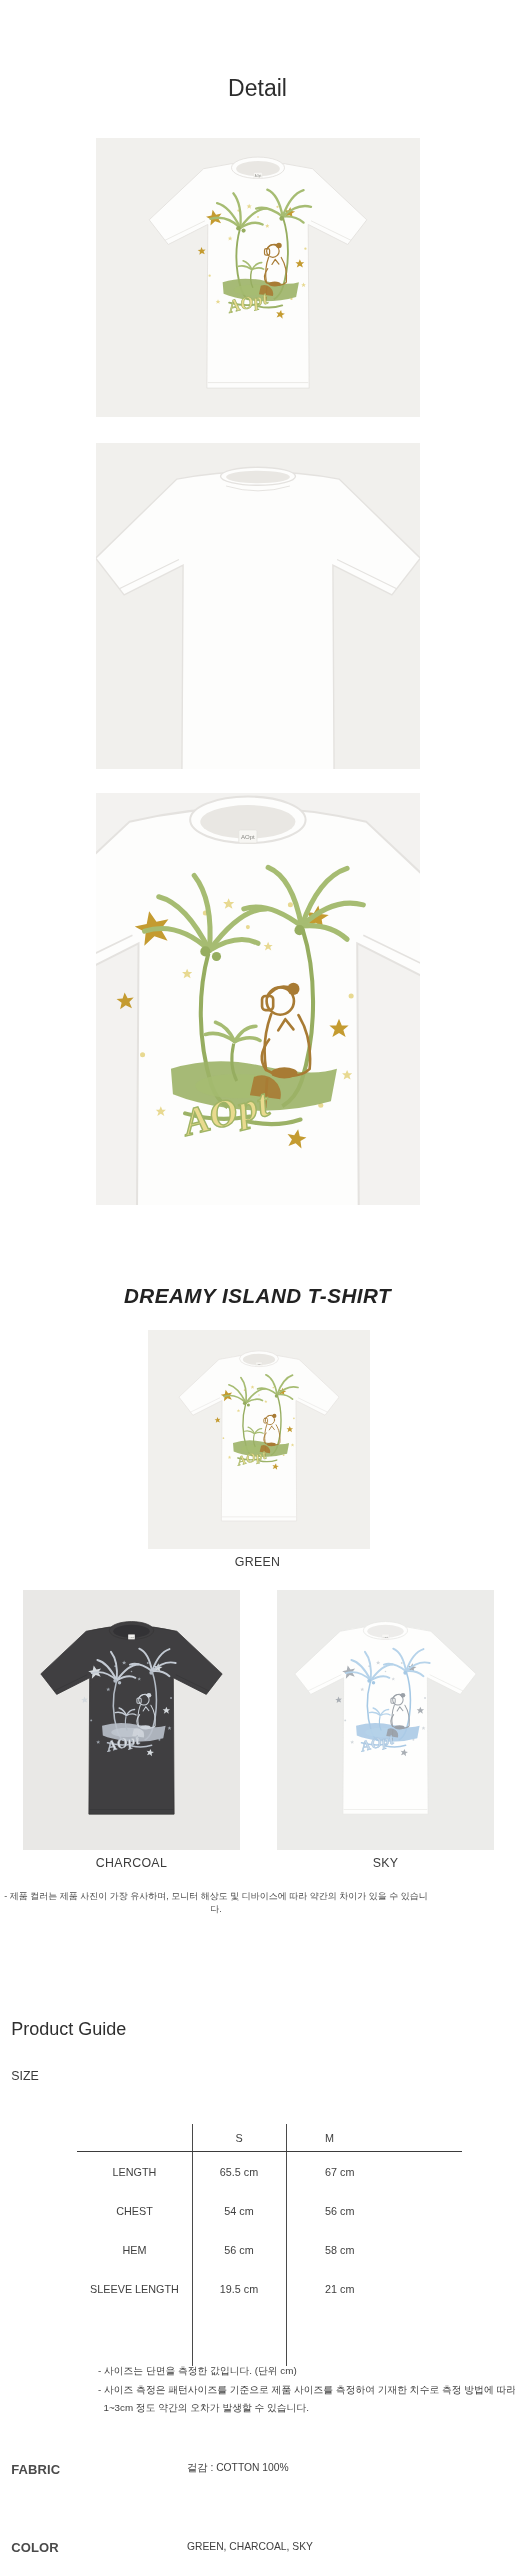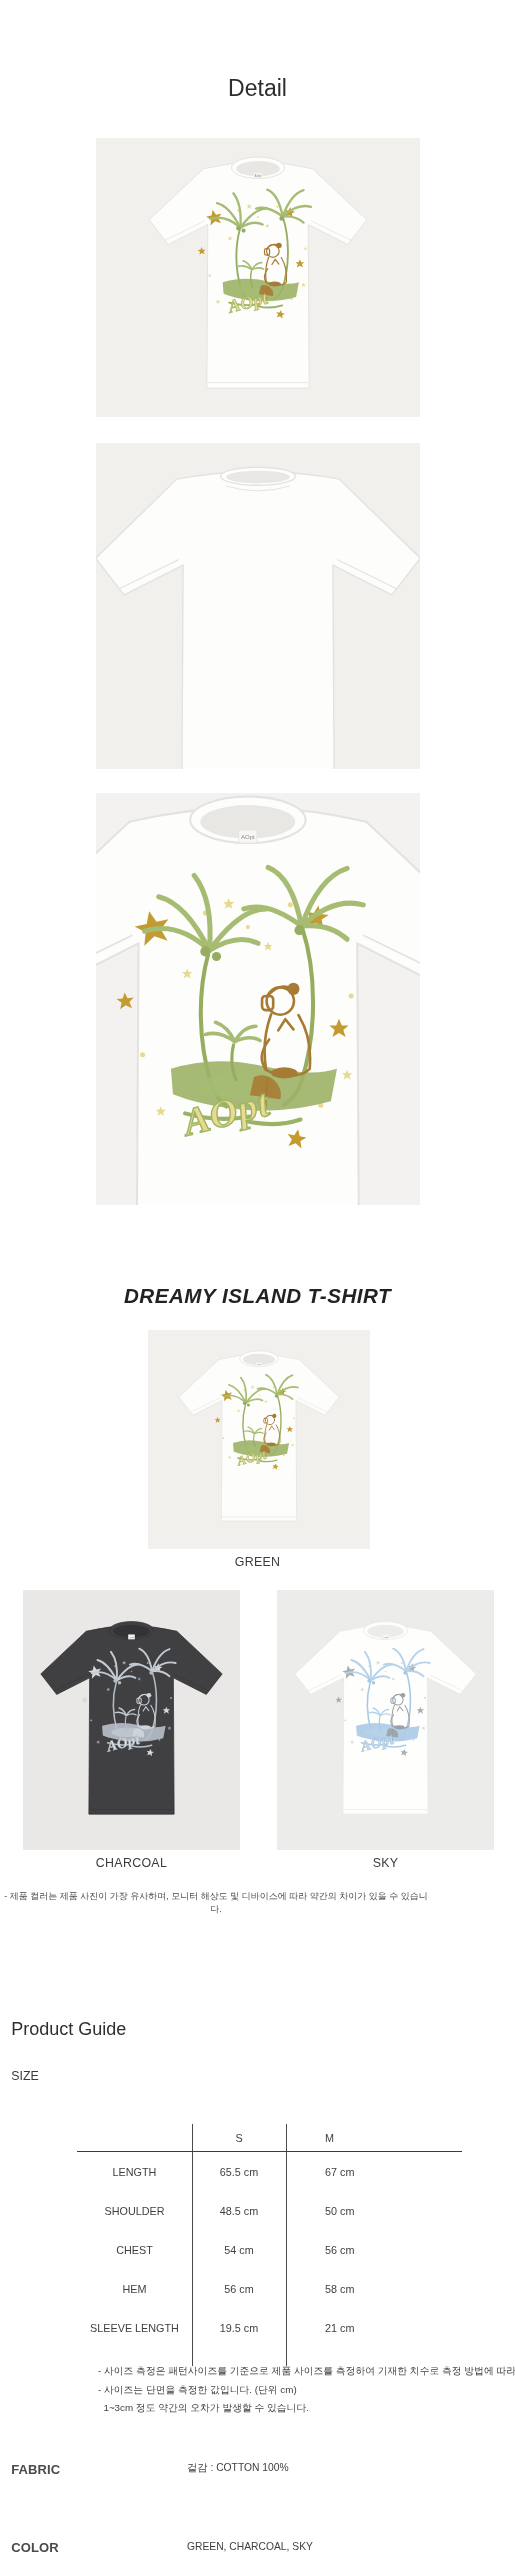--- a/index.html
+++ b/index.html
@@ -175,43 +175,38 @@
       <div class="c-m">M</div>
     </div>
     <div class="hline"></div>
     <div class="size-rows">
         <div class="size-row">
         <div class="c-label">LENGTH</div>
         <div class="c-s">65.5 cm</div>
         <div class="c-m">67 cm</div>
       </div>
         <div class="size-row">
-        <div class="c-label">SHOULDER</div>
-        <div class="c-s">48.5 cm</div>
-        <div class="c-m">50 cm</div>
-      </div>
-        <div class="size-row">
         <div class="c-label">CHEST</div>
         <div class="c-s">54 cm</div>
         <div class="c-m">56 cm</div>
       </div>
         <div class="size-row">
         <div class="c-label">HEM</div>
         <div class="c-s">56 cm</div>
         <div class="c-m">58 cm</div>
       </div>
         <div class="size-row">
         <div class="c-label">SLEEVE LENGTH</div>
         <div class="c-s">19.5 cm</div>
         <div class="c-m">21 cm</div>
       </div>
       </div>
   </div>
 
-  <div class="abs size-notes"><div>- 사이즈 측정은 패턴사이즈를 기준으로 제품 사이즈를 측정하여 기재한 치수로 측정 방법에 따라</div><div>- 사이즈는 단면을 측정한 값입니다. (단위 cm)</div><div>  1~3cm 정도 약간의 오차가 발생할 수 있습니다.</div></div>
+  <div class="abs size-notes"><div>- 사이즈는 단면을 측정한 값입니다. (단위 cm)</div><div>- 사이즈 측정은 패턴사이즈를 기준으로 제품 사이즈를 측정하여 기재한 치수로 측정 방법에 따라</div><div>  1~3cm 정도 약간의 오차가 발생할 수 있습니다.</div></div>
 
   <div class="abs spec-label" style="left:11.3px;top:2462px;">FABRIC</div>
   <div class="abs spec-value" style="left:187px;top:2456px;">겉감 : COTTON 100%</div>
 
   <div class="abs spec-label" style="left:11.3px;top:2540px;">COLOR</div>
   <div class="abs spec-value" style="left:187px;top:2535px;">GREEN, CHARCOAL, SKY</div>
 
 </div>
 
 

